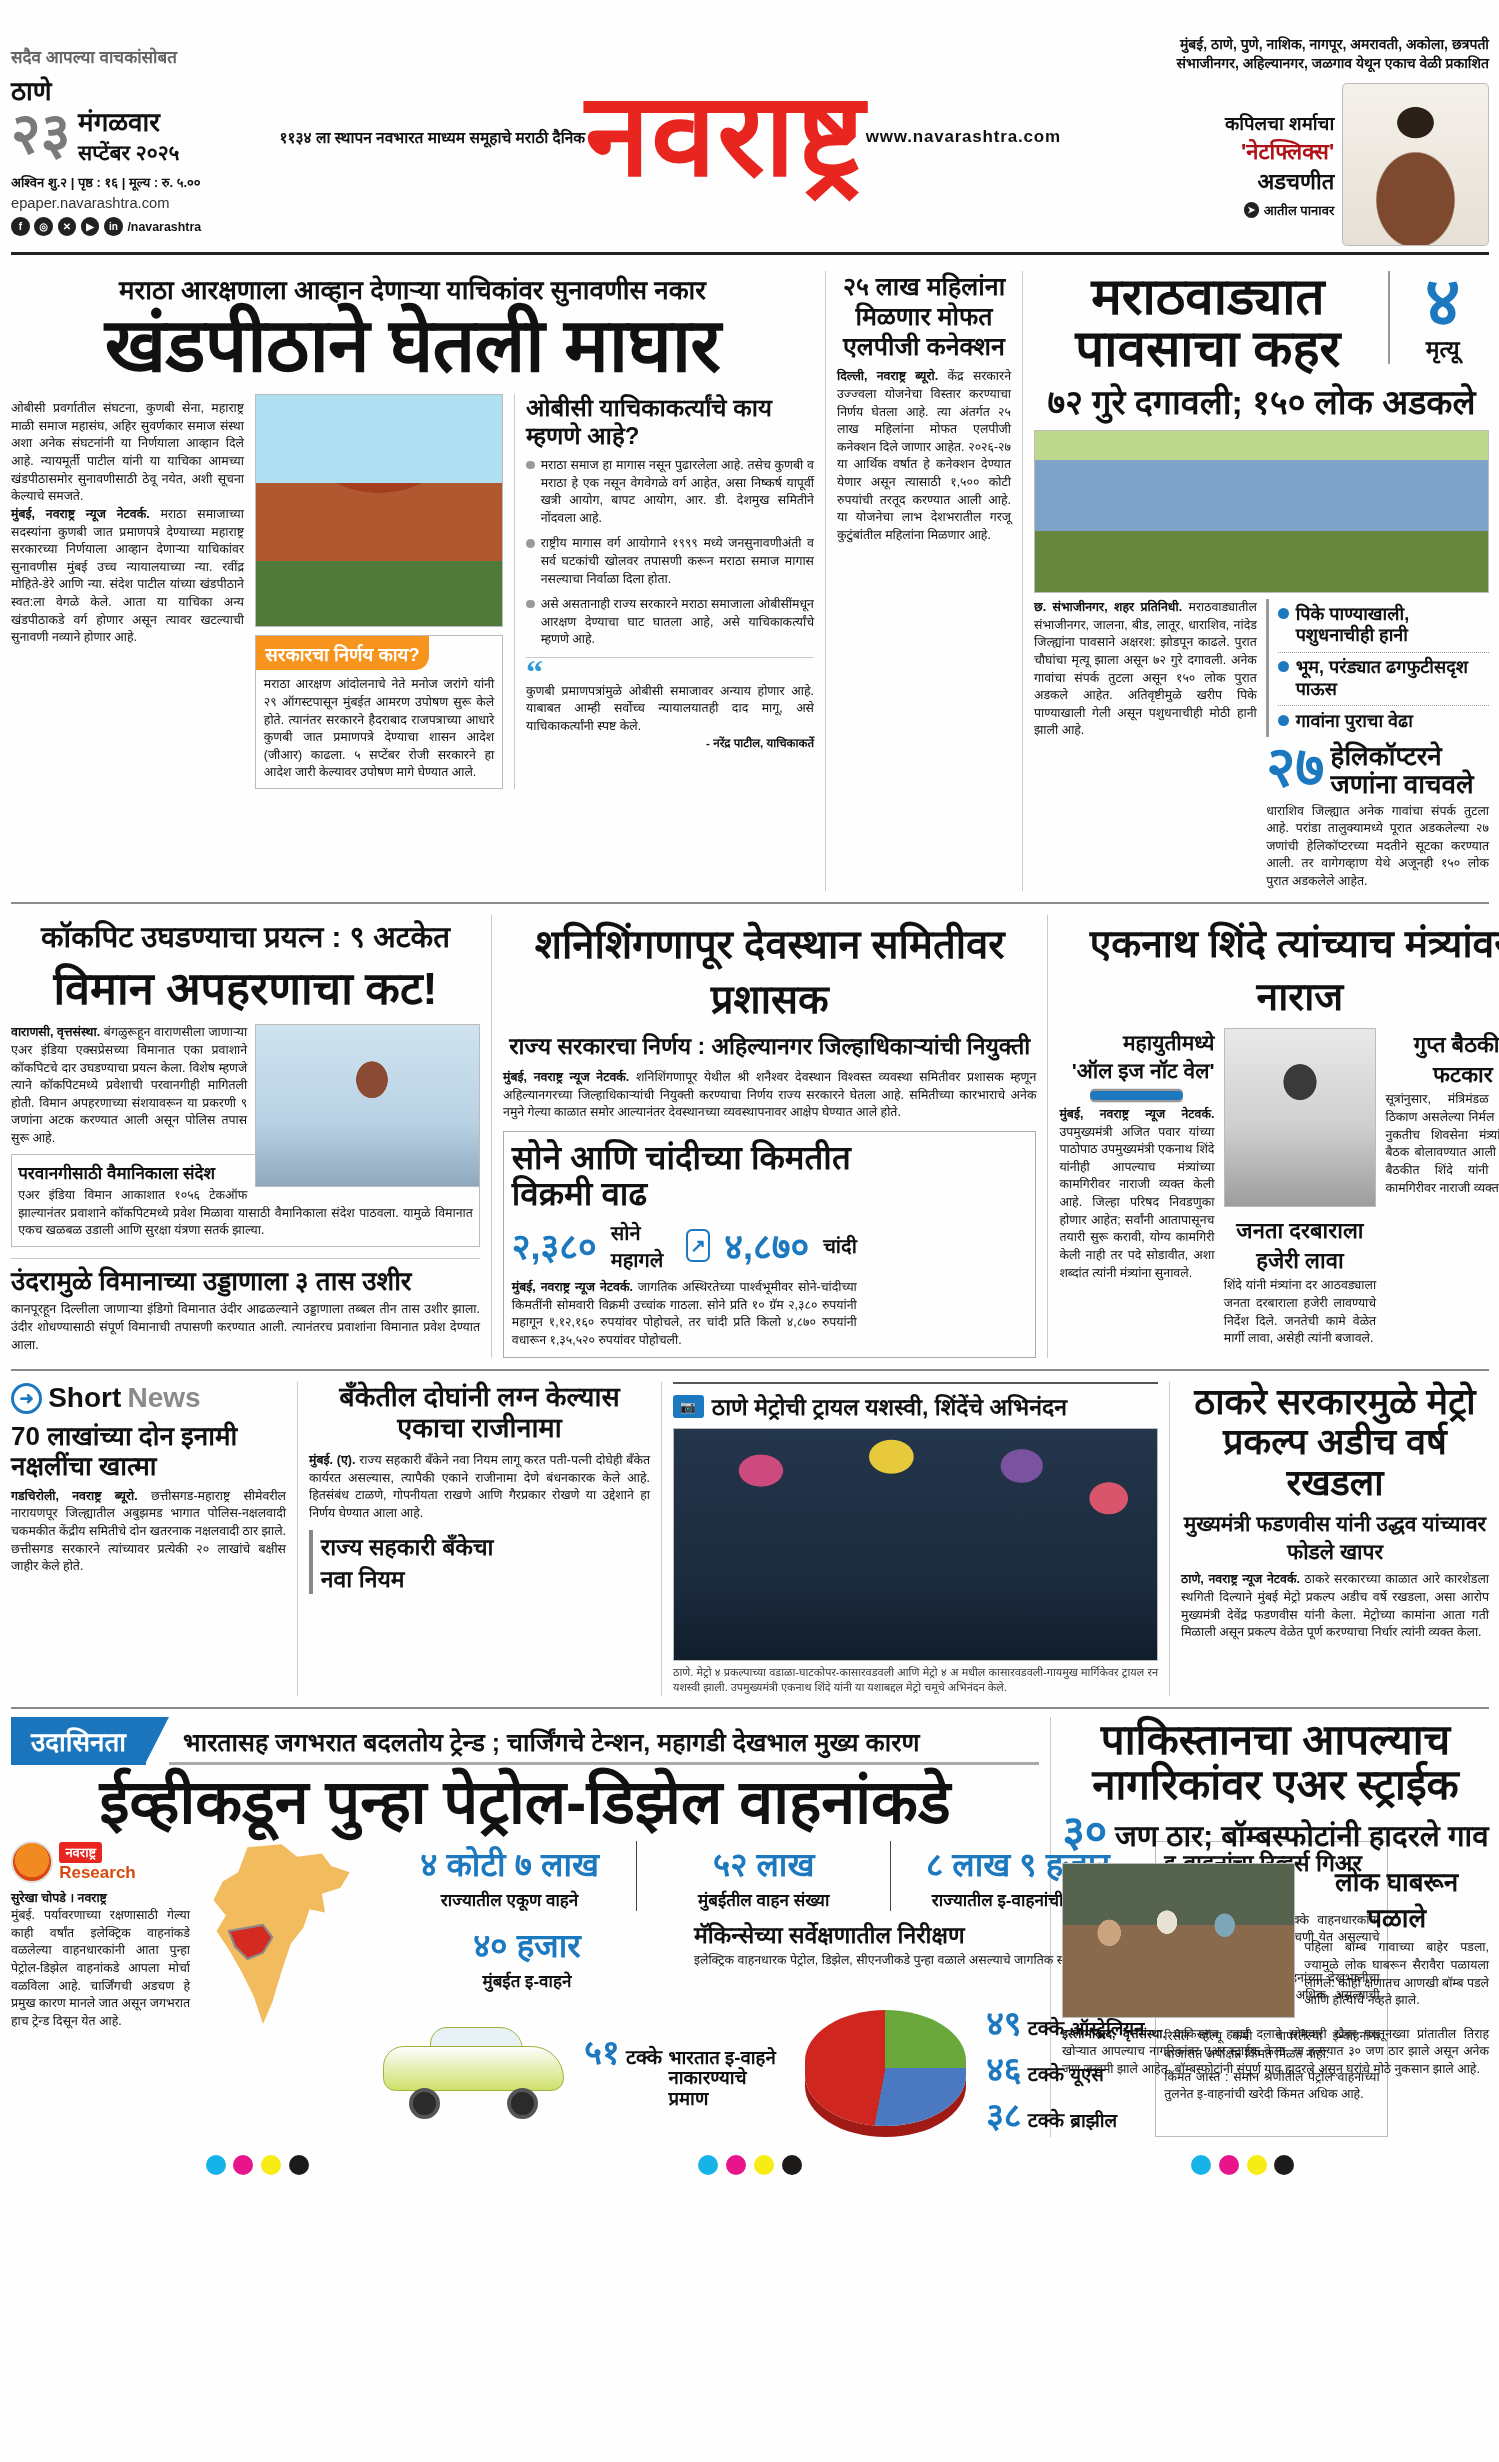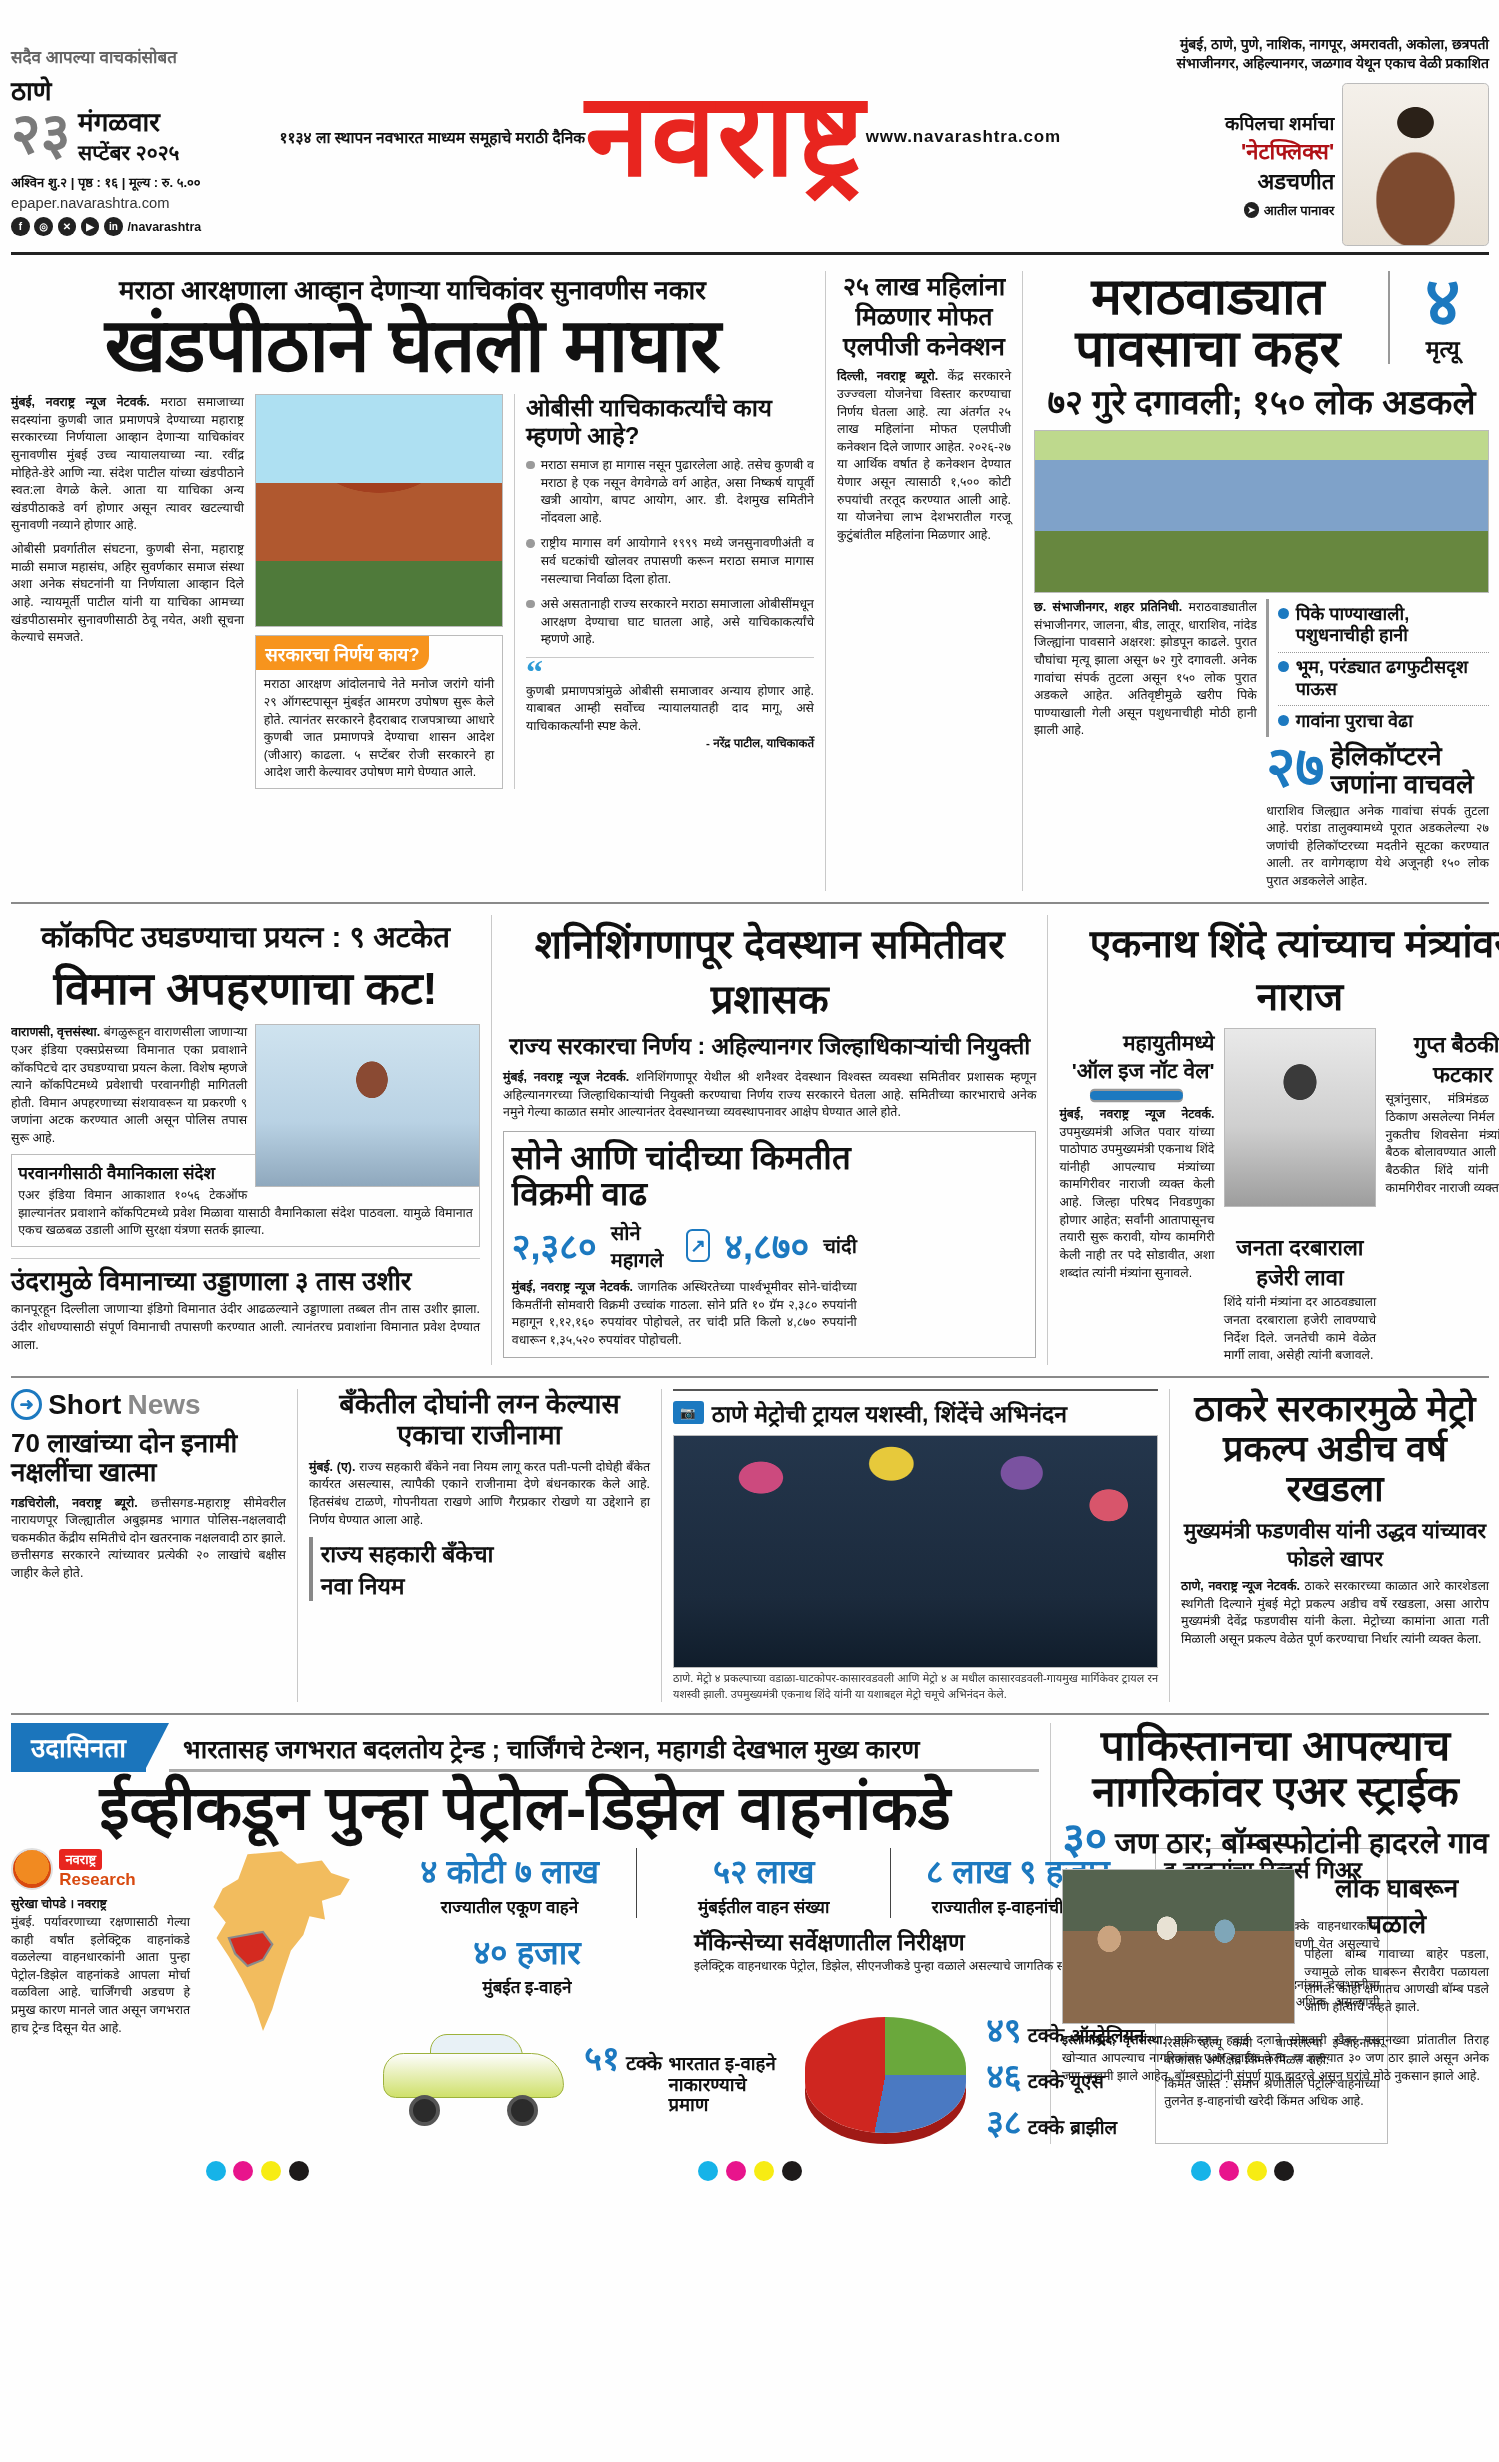--- a/index.html
+++ b/index.html
@@ -231,23 +231,23 @@
   </div>
 
   <div class="band">
     <div class="topgrid">
 
       <div class="vr" style="padding-right:11px;">
         <div class="kicker">मराठा आरक्षणाला आव्हान देणाऱ्या याचिकांवर सुनावणीस नकार</div>
         <div class="headline-xxl">खंडपीठाने घेतली माघार</div>
         <div class="lead-cols">
           <div>
+            <p class="body-txt" style="margin-top:6.2px;">ओबीसी प्रवर्गातील संघटना, कुणबी सेना, महाराष्ट्र माळी समाज महासंघ, अहिर सुवर्णकार समाज संस्था अशा अनेक संघटनांनी या निर्णयाला आव्हान दिले आहे. न्यायमूर्ती पाटील यांनी या याचिका आमच्या खंडपीठासमोर सुनावणीसाठी ठेवू नयेत, अशी सूचना केल्याचे समजते.</p>
             <p class="body-txt"><span class="byline">मुंबई, नवराष्ट्र न्यूज नेटवर्क.</span>
               <span>मराठा समाजाच्या सदस्यांना कुणबी जात प्रमाणपत्रे देण्याच्या महाराष्ट्र सरकारच्या निर्णयाला आव्हान देणाऱ्या याचिकांवर सुनावणीस मुंबई उच्च न्यायालयाच्या न्या. रवींद्र मोहिते-डेरे आणि न्या. संदेश पाटील यांच्या खंडपीठाने स्वत:ला वेगळे केले. आता या याचिका अन्य खंडपीठाकडे वर्ग होणार असून त्यावर खटल्याची सुनावणी नव्याने होणार आहे.</span></p>
-            <p class="body-txt" style="margin-top:6.2px;">ओबीसी प्रवर्गातील संघटना, कुणबी सेना, महाराष्ट्र माळी समाज महासंघ, अहिर सुवर्णकार समाज संस्था अशा अनेक संघटनांनी या निर्णयाला आव्हान दिले आहे. न्यायमूर्ती पाटील यांनी या याचिका आमच्या खंडपीठासमोर सुनावणीसाठी ठेवू नयेत, अशी सूचना केल्याचे समजते.</p>
           </div>
           <div>
             <div class="court-photo photo"></div>
             <div class="govt-box" style="margin-top:7.8px;">
               <div class="govt-title">सरकारचा निर्णय काय?</div>
               <div class="govt-body body-txt">मराठा आरक्षण आंदोलनाचे नेते मनोज जरांगे यांनी २९ ऑगस्टपासून मुंबईत आमरण उपोषण सुरू केले होते. त्यानंतर सरकारने हैदराबाद राजपत्राच्या आधारे कुणबी जात प्रमाणपत्रे देण्याचा शासन आदेश (जीआर) काढला. ५ सप्टेंबर रोजी सरकारने हा आदेश जारी केल्यावर उपोषण मागे घेण्यात आले.</div>
             </div>
           </div>
           <div class="obc-box">
             <div class="obc-title">ओबीसी याचिकाकर्त्यांचे काय म्हणणे आहे?</div>
@@ -380,21 +380,21 @@
             <div class="mahayuti">महायुतीमध्ये</div>
             <div class="mahayuti">'ऑल इज नॉट वेल'</div>
             <div class="pill"></div>
             <p class="body-txt">
               <span class="byline">मुंबई, नवराष्ट्र न्यूज नेटवर्क.</span>
               <span>उपमुख्यमंत्री अजित पवार यांच्या पाठोपाठ उपमुख्यमंत्री एकनाथ शिंदे यांनीही आपल्याच मंत्र्यांच्या कामगिरीवर नाराजी व्यक्त केली आहे. जिल्हा परिषद निवडणुका होणार आहेत; सर्वांनी आतापासूनच तयारी सुरू करावी, योग्य कामगिरी केली नाही तर पदे सोडावीत, अशा शब्दांत त्यांनी मंत्र्यांना सुनावले.</span>
             </p>
           </div>
           <div>
             <div class="shinde-photo photo"></div>
-            <div style="margin-top:24px;">
+            <div style="margin-top:7px;">
               <div class="sbx-t">जनता दरबाराला हजेरी लावा</div>
               <p class="body-txt">शिंदे यांनी मंत्र्यांना दर आठवड्याला जनता दरबाराला हजेरी लावण्याचे निर्देश दिले. जनतेची कामे वेळेत मार्गी लावा, असेही त्यांनी बजावले.</p>
             </div>
           </div>
           <div>
             <div class="sbx-t">गुप्त बैठकीत फटकार</div>
             <p class="body-txt">सूत्रांनुसार, मंत्रिमंडळ बैठकीचे ठिकाण असलेल्या निर्मल भवन येथे नुकतीच शिवसेना मंत्र्यांची गुप्त बैठक बोलावण्यात आली होती. या बैठकीत शिंदे यांनी मंत्र्यांच्या कामगिरीवर नाराजी व्यक्त केली.</p>
           </div>
         </div>
       </div>

